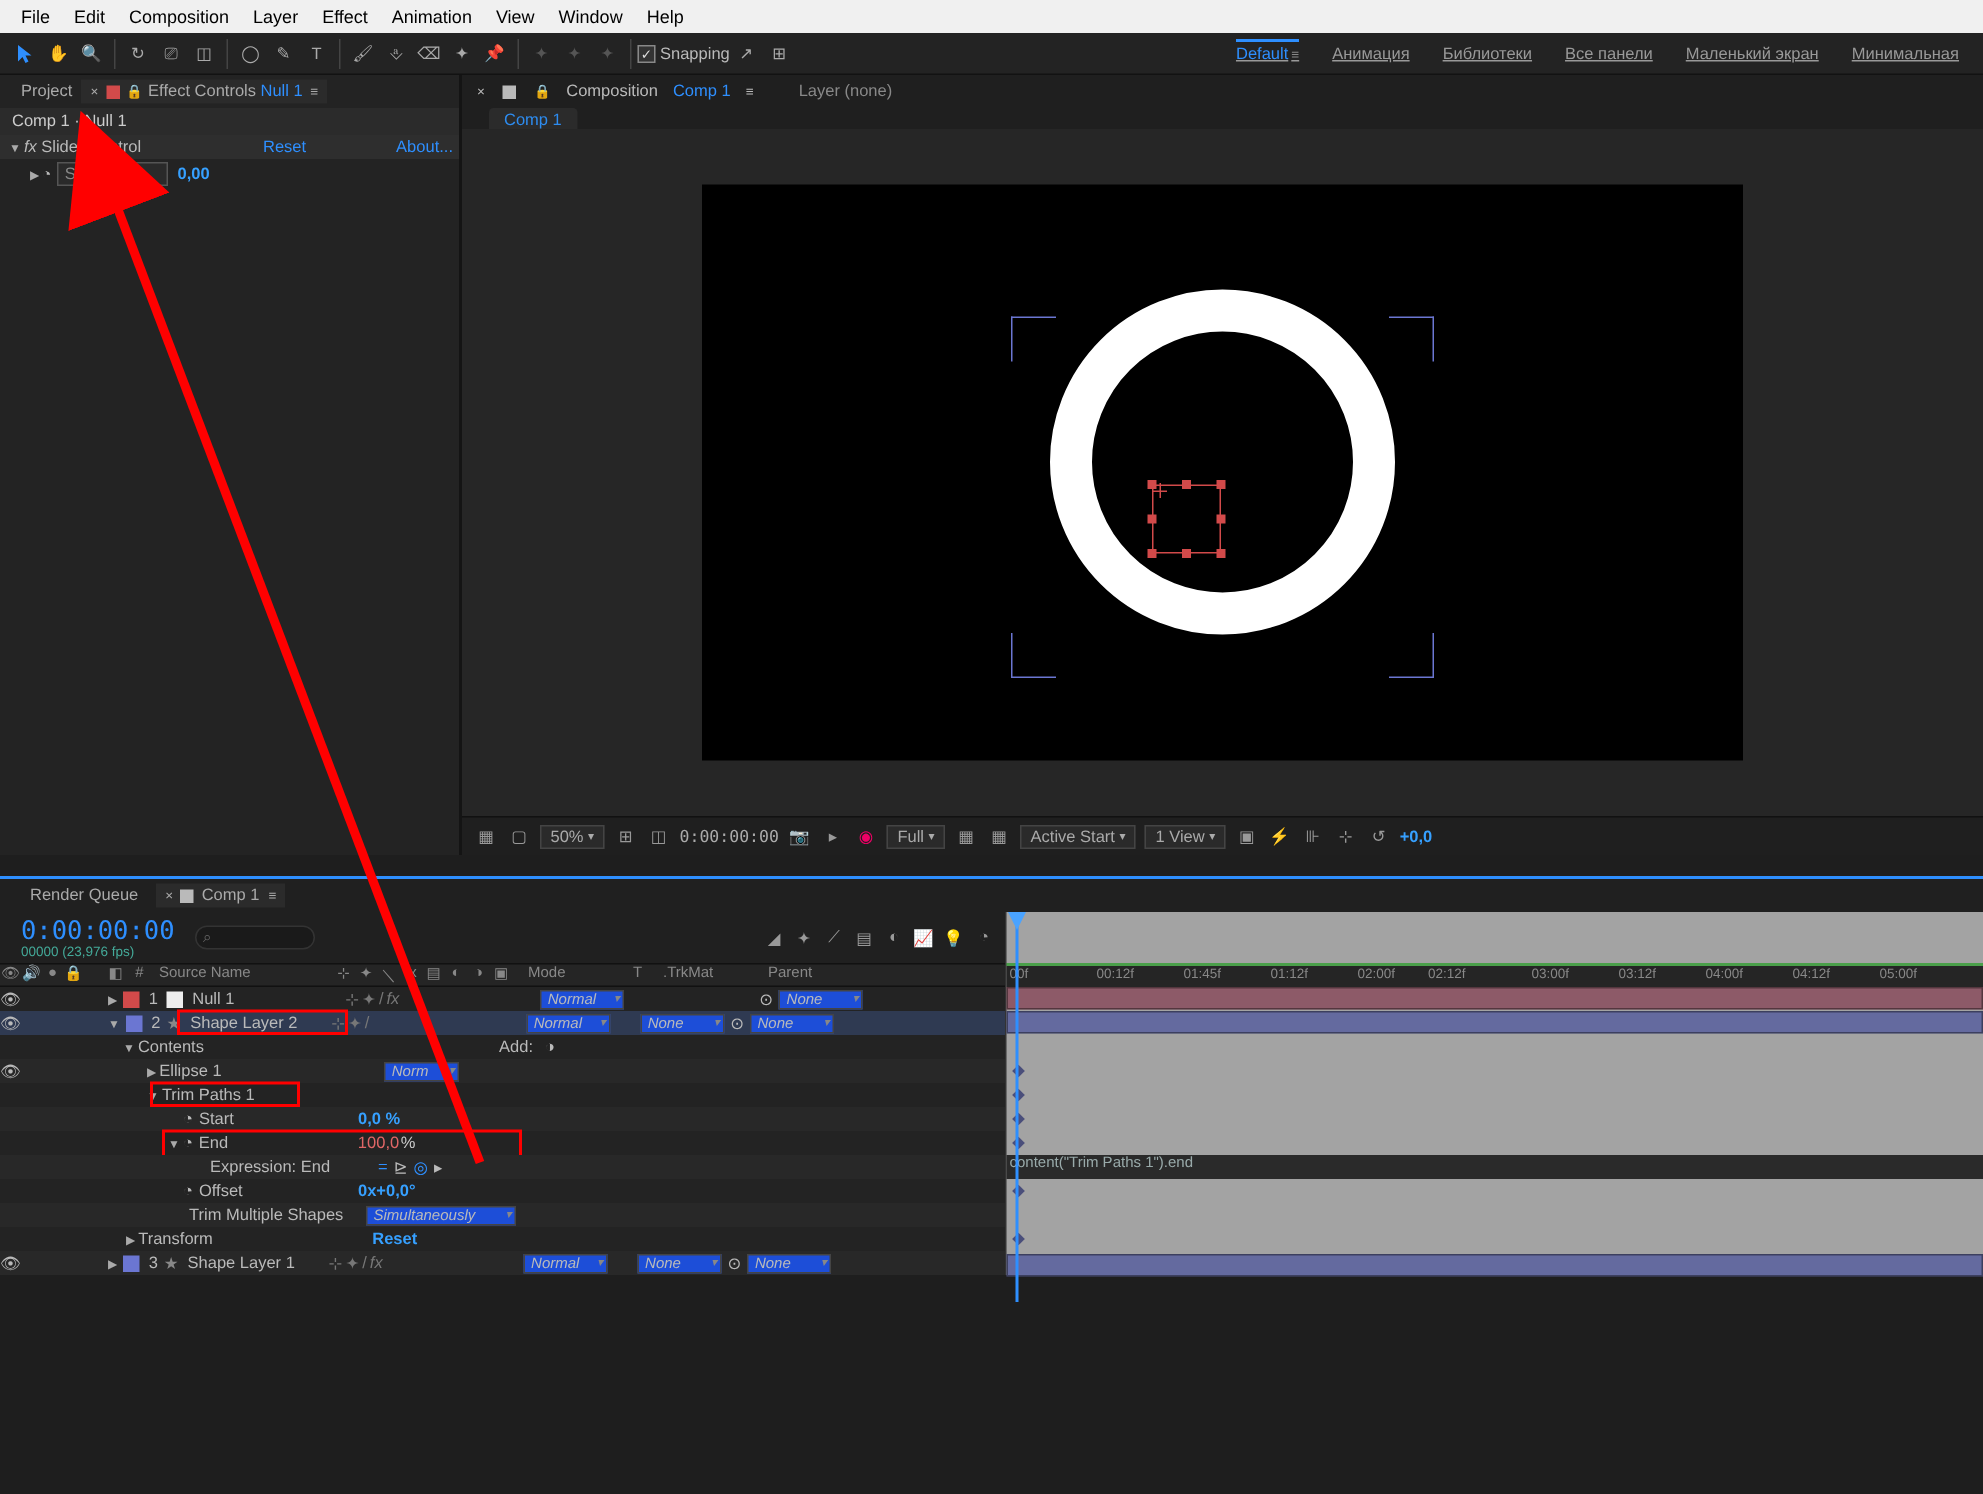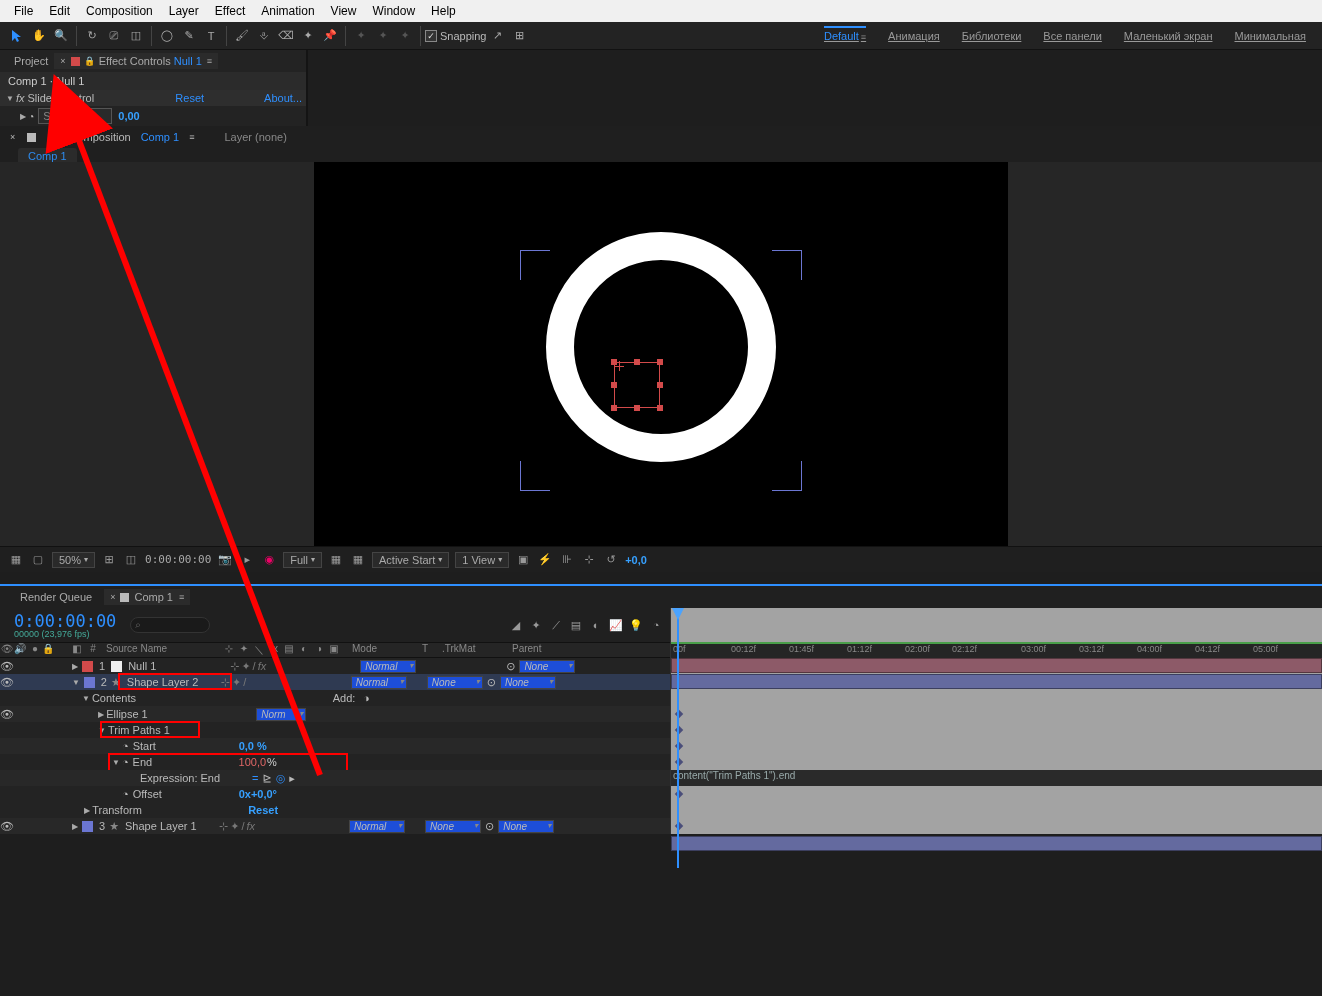--- a/index.html
+++ b/index.html
@@ -9,21 +9,21 @@
 .toolbar { background:#232323; height:28px; display:flex; align-items:center; padding:0 6px; border-bottom:1px solid #121212; }
 .tool-ic { width:20px; height:20px; display:flex; align-items:center; justify-content:center; margin:0 1px; color:#aaa; cursor:pointer; }
 .tool-ic.sel { color:#2e8fff; }
 .tool-sep { width:1px; height:20px; background:#444; margin:0 4px; }
 .chk { width:12px; height:12px; border:1px solid #888; display:inline-flex; align-items:center; justify-content:center; margin-right:3px; background:#333; color:#ddd; font-size:9px; }
 .workspaces { margin-left:auto; display:flex; gap:22px; font-size:11px; color:#999; padding-right:10px;text-decoration:underline; }
 .workspaces .ws { cursor:pointer; }
 .workspaces .ws.act { color:#2e8fff; border-top:2px solid #2e8fff; padding-top:2px; margin-top:-4px; }
 .ws-und { margin-left:2px; color:#888; font-size:9px; }
 
-.main-split { display:flex; height:520px;flex-direction:column; }
+.main-split { display:flex; height:520px; }
 .left-pane { width:308px; background:#232323; border-right:2px solid #141414; display:flex; flex-direction:column; }
 .tab-row { display:flex; align-items:center; background:#232323; height:22px; padding-left:8px; }
 .tab { padding:2px 6px; font-size:11px; color:#aaa; display:flex; align-items:center; gap:3px; }
 .tab.act { background:#2b2b2b; }
 .tactive { color:#2e8fff; }
 .bc { padding:3px 8px; background:#2b2b2b; font-size:11px; color:#ccc; }
 .fx-row { display:flex; align-items:center; padding:2px 4px; font-size:11px; }
 .fx-link { color:#2e8fff; cursor:pointer; }
 .slider-box { border:1px solid #555; background:#2a2a2a; padding:1px 40px 1px 4px; color:#888; font-size:11px; margin-left:4px; }
 
@@ -400,20 +400,25 @@
         <span style="margin:0 2px">▸</span>
       </div>
 
       <div class="layer-row dk">
         <div style="width:122px"></div>
         <span>◔</span>
         <span style="width:110px;padding-left:4px">Offset</span>
         <span class="linkv">0x+0,0°</span>
       </div>
 
+      <div class="layer-row lt">
+        <div style="width:126px"></div>
+        <span style="width:118px">Trim Multiple Shapes</span>
+        <div class="dd" style="min-width:100px">Simultaneously</div>
+      </div>
 
       <div class="layer-row dk">
         <div style="width:82px"></div>
           <span class="tw">▶</span>
         <span style="width:156px">Transform</span>
         <span class="linkv">Reset</span>
       </div>
 
       <div class="layer-row lt">
         <div class="tic">👁</div>

